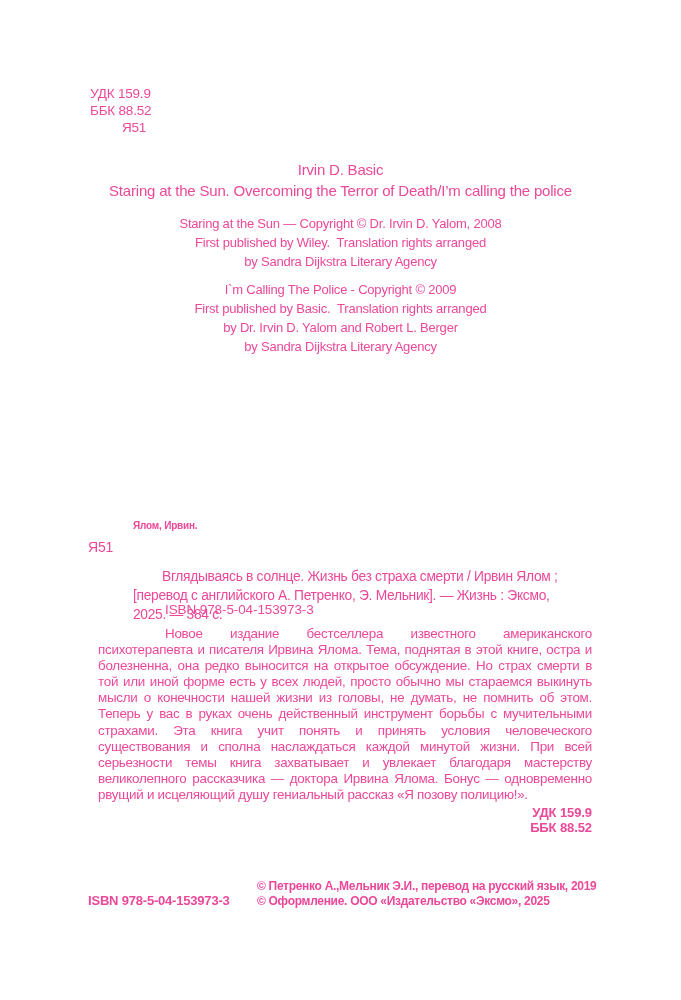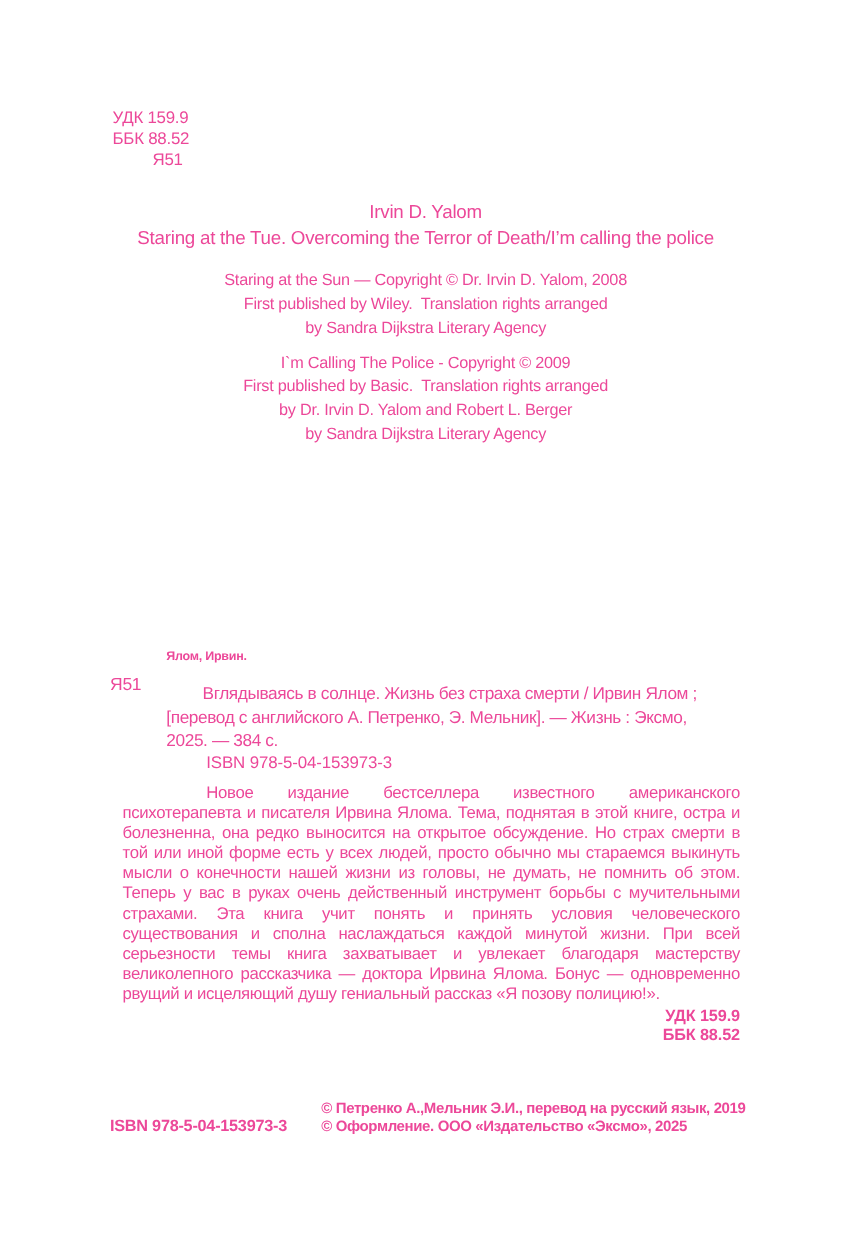--- a/index.html
+++ b/index.html
@@ -40,21 +40,21 @@
   
   .biblio-heading {
     left: 133px; top: 520px;
     font-weight: bold; font-size: 10px; letter-spacing: -0.2px;
   }
   .biblio-code {
     left: 88px; top: 539px;
     font-size: 14px; letter-spacing: -0.2px;
   }
   .biblio-lines {
-    left: 133px; top: 545px;
+    left: 133px; top: 567px;
     font-size: 13.8px; line-height: 19px; letter-spacing: -0.3px;
   }
   .biblio-lines .indent { padding-left: 29px; }
   .biblio-isbn {
     left: 165px; top: 602px;
     font-size: 13.5px; letter-spacing: -0.1px;
   }
 
   
   .annotation {
@@ -87,22 +87,22 @@
 
 <div class="page">
 
   <div class="abs top-codes">
     <div>УДК 159.9</div>
     <div>ББК 88.52</div>
     <div class="author-sign">Я51</div>
   </div>
 
   <div class="abs title-block">
-    <div>Irvin D. Yalom</div>
-    <div>Staring at the Tue. Overcoming the Terror of Death/I’m calling the police</div>
+    <div>Irvin D. Basic</div>
+    <div>Staring at the Sun. Overcoming the Terror of Death/I’m calling the police</div>
   </div>
 
   <div class="abs rights-block first">
     <div>Staring at the Sun — Copyright © Dr. Irvin D. Yalom, 2008</div>
     <div>First published by Wiley.&nbsp; Translation rights arranged</div>
     <div>by Sandra Dijkstra Literary Agency</div>
   </div>
 
   <div class="abs rights-block second">
     <div>I`m Calling The Police - Copyright © 2009</div>

